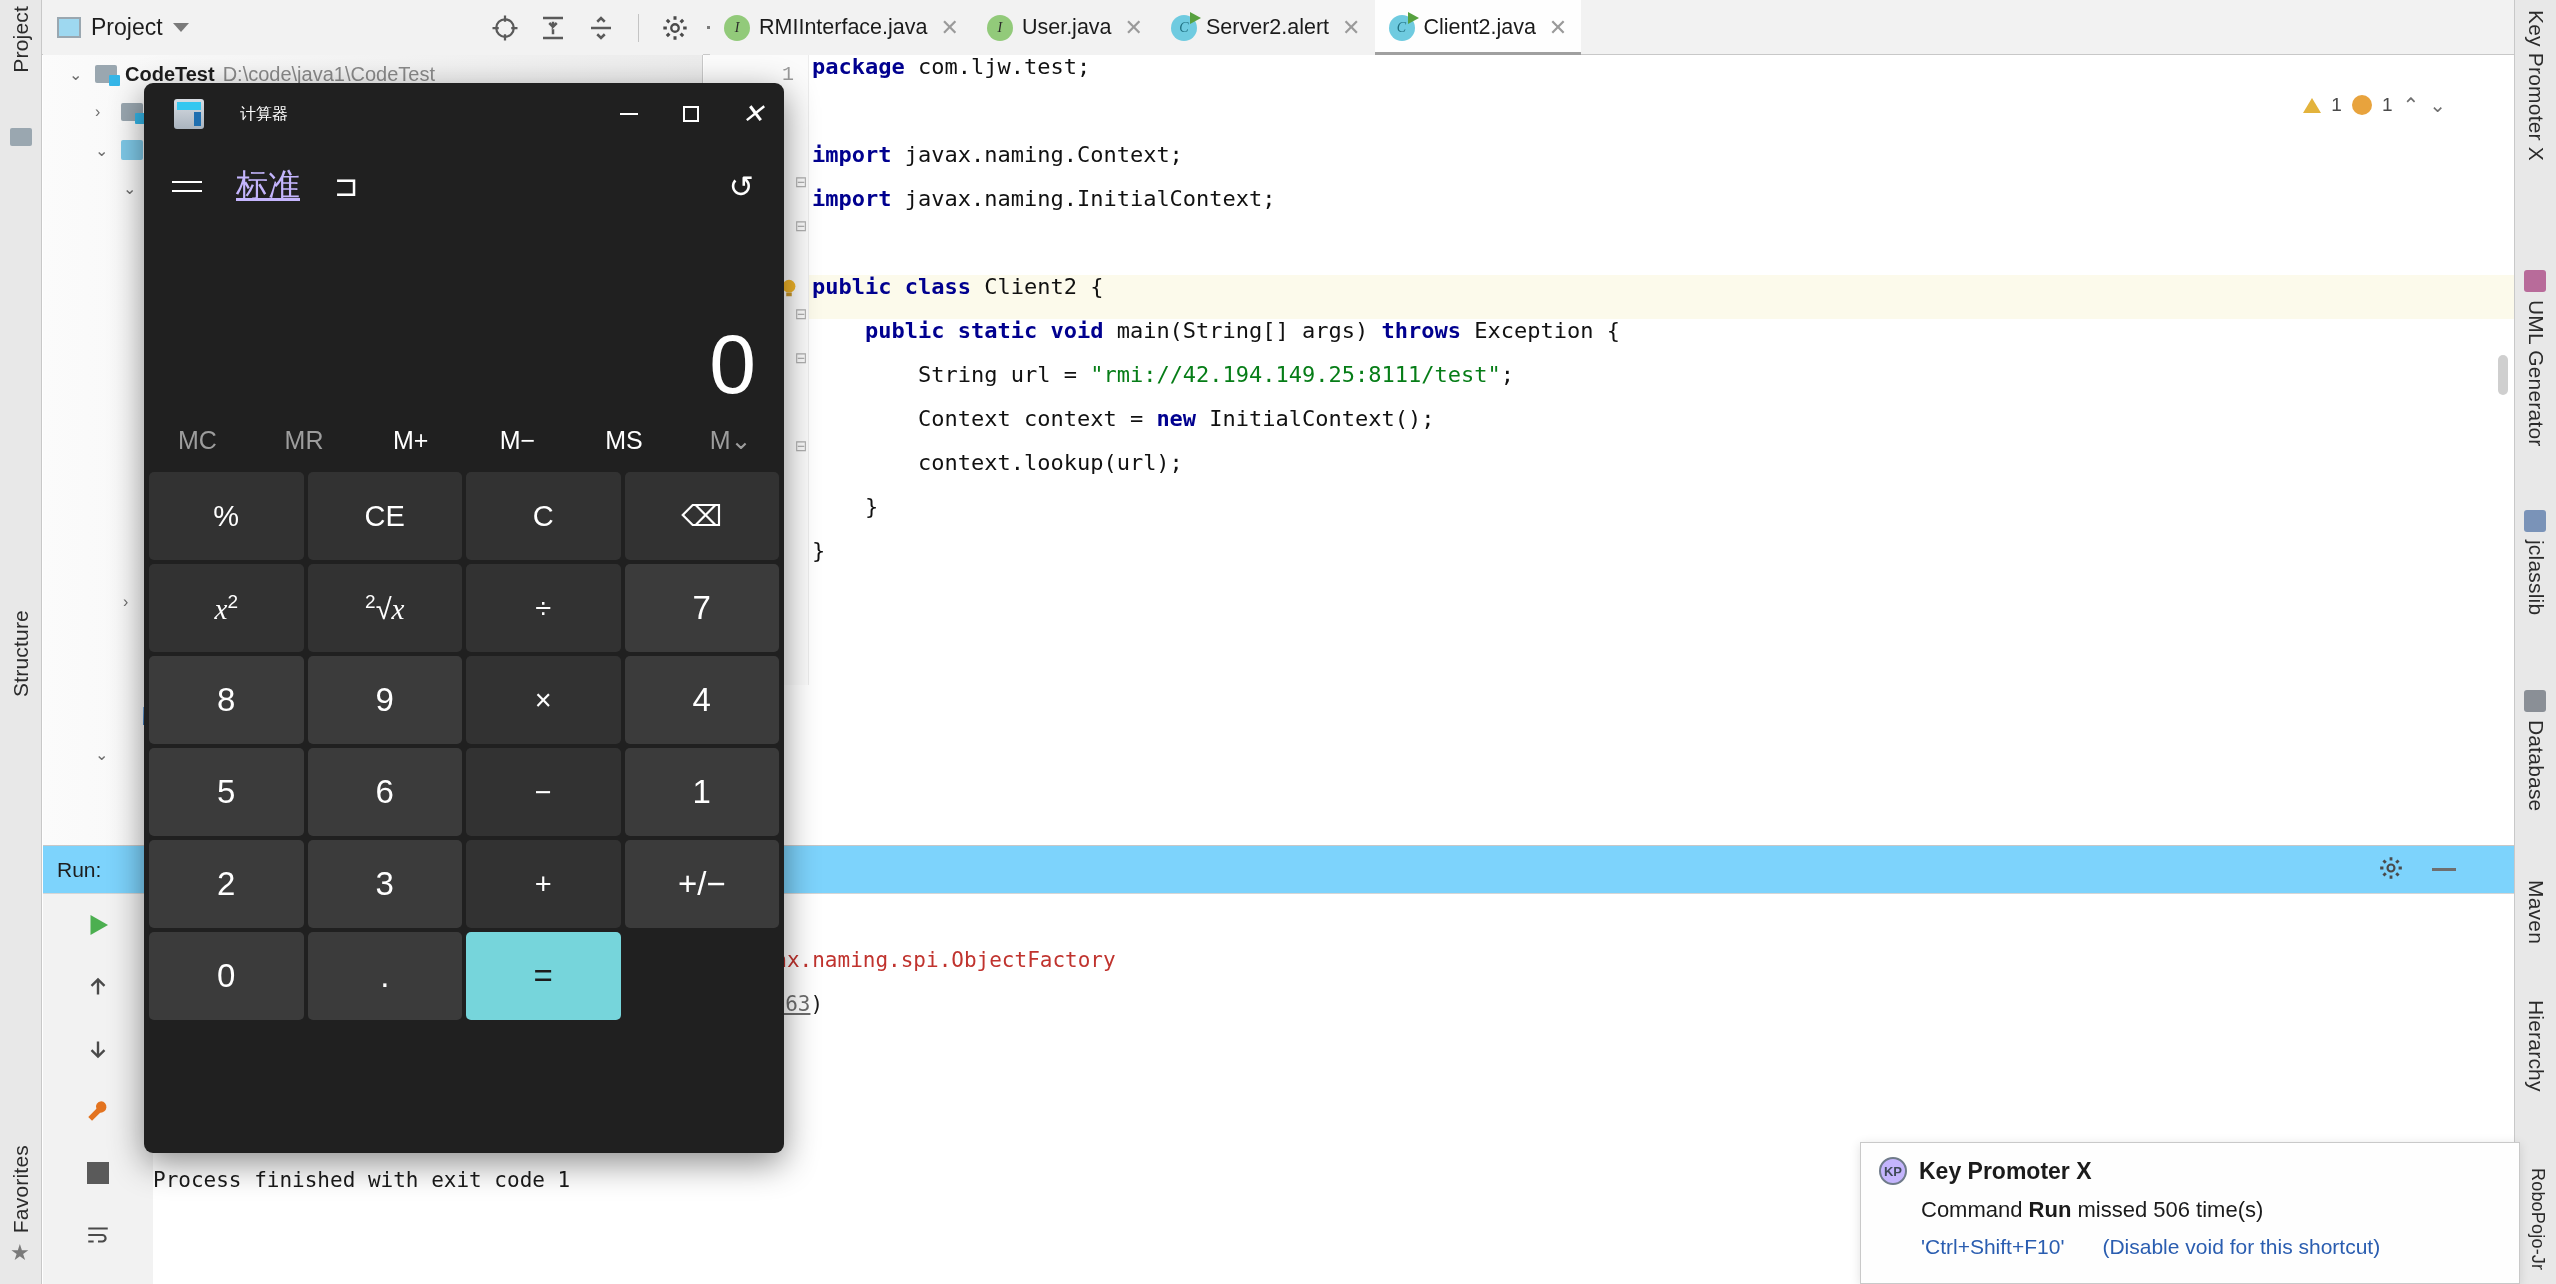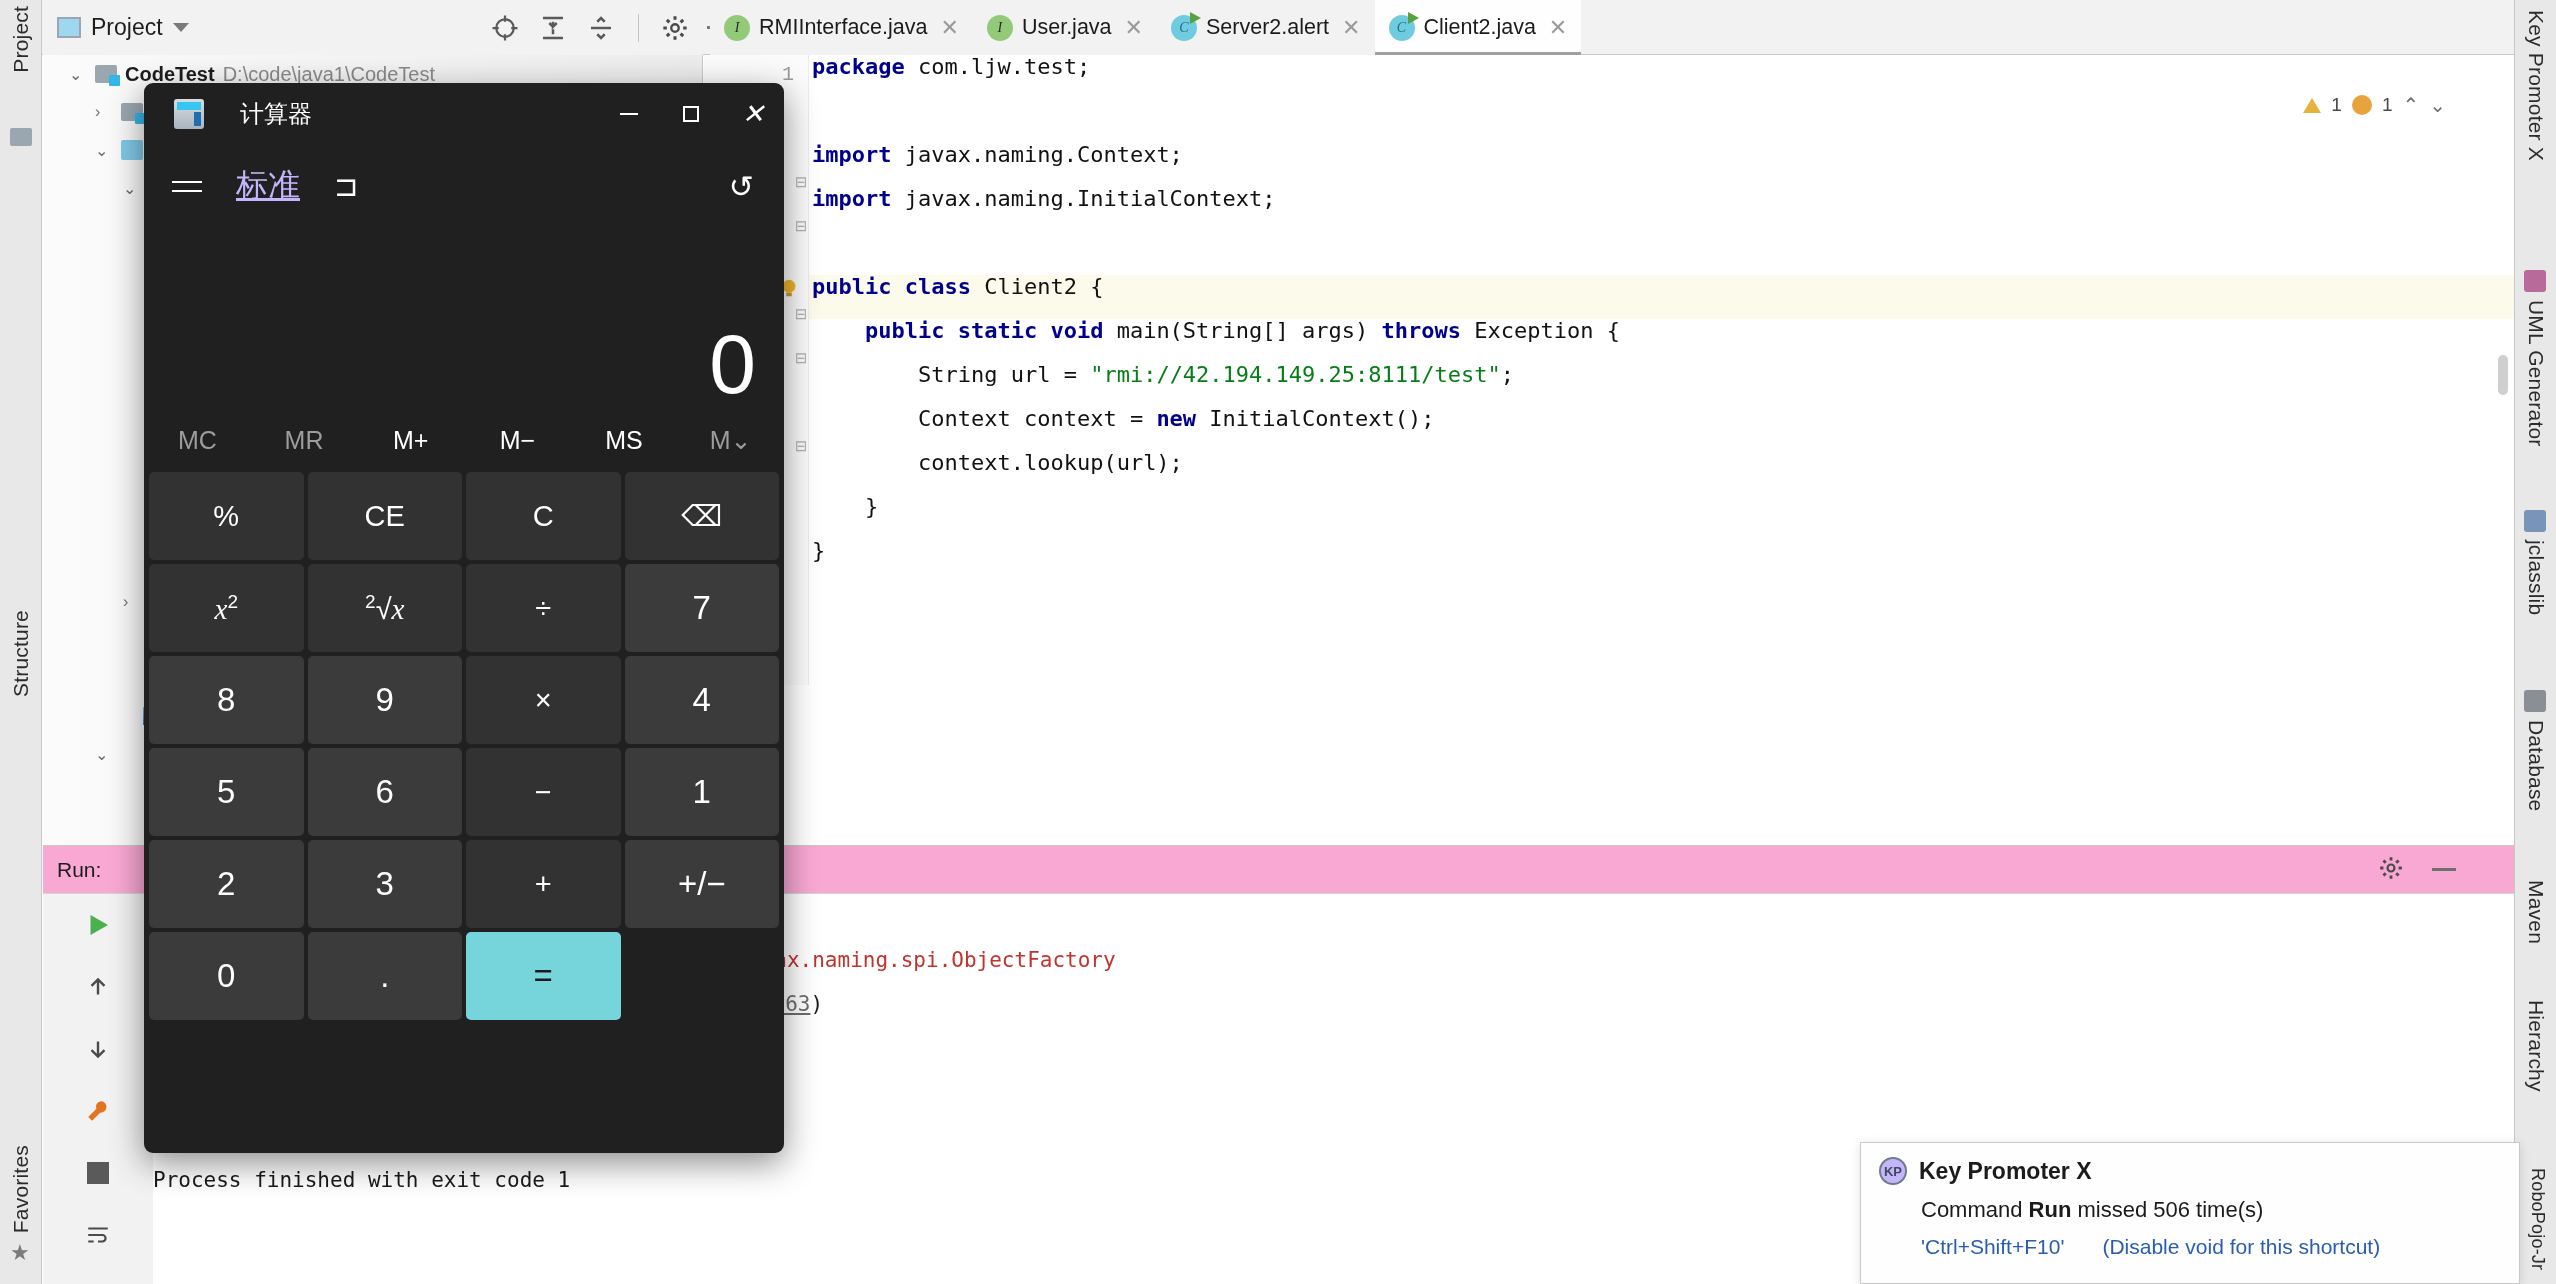--- a/index.html
+++ b/index.html
@@ -67,21 +67,21 @@
   .bulb { position:absolute; left:74px; width:22px; height:22px; }
   .warn-cluster { position:absolute; right:68px; top:38px; display:flex; align-items:center; gap:10px; font-size:19px; color:#4a4a4a;}
   .tri-warn { width:0;height:0;border-left:9px solid transparent;border-right:9px solid transparent;border-bottom:15px solid #e3b33c;}
   .kp-mini { width:20px;height:20px;border-radius:50%;background:#e8a33d;display:inline-block;}
   .chev { color:#6f6f6f; font-size:20px; }
   .editor-scroll { position:absolute; right:6px; top:300px; width:10px; height:40px; background:#cfcfcf; border-radius:5px;}
 
   
   .runpanel { position:absolute; left:43px; top:845px; width:2471px; height:439px; background:#ffffff;
     border-top:1px solid #c8c8c8; }
-  .run-header { position:absolute; left:0; top:0; width:2471px; height:48px; background:#f9a8d4;
+  .run-header { position:absolute; left:0; top:0; width:2471px; height:48px; background:#7dd3fc;
     border-bottom:1px solid #d6d6d6; display:flex; align-items:center; padding-left:14px; }
   .run-title { font-size:21px; color:#1d1d1d; }
   .run-sidebar { position:absolute; left:0; top:48px; width:110px; height:391px; background:#f2f2f2; }
   .rs-btn { width:110px; height:62px; display:flex; align-items:center; justify-content:center; }
   .console { position:absolute; left:110px; top:48px; width:2361px; height:391px; background:#ffffff;
     font-family:"DejaVu Sans Mono", monospace; font-size:21px; line-height:44px; color:#1a1a1a; }
   .con-line { white-space:pre; }
   .err { color:#c0332e; }
   .lnk { color:#2a5db0; text-decoration:underline; }
   .lnk-gray { color:#6d6d6d; text-decoration:underline; }
@@ -97,21 +97,21 @@
   .kp-foot { margin:12px 0 0 42px; display:flex; gap:38px; font-size:21px; color:#2a5db0;}
 
   
   .calc { position:absolute; left:144px; top:83px; width:640px; height:1070px;
     background:#202020; border-radius:9px; box-shadow:0 10px 34px rgba(0,0,0,.45); overflow:hidden;}
   .calc-title { height:62px; display:flex; align-items:center; position:relative; }
   .calc-ico { width:30px;height:30px;margin-left:30px;border-radius:3px;
     background:linear-gradient(#d8dde3,#aab4bf); position:relative; overflow:hidden;}
   .calc-ico::before{content:"";position:absolute;left:3px;top:3px;right:3px;height:8px;background:#35c7f0;}
   .calc-ico::after{content:"";position:absolute;right:3px;top:13px;width:7px;bottom:3px;background:#1f6fb0;}
-  .calc-name { color:#ffffff; font-size:24px; margin-left:36px; }
+  .calc-name { color:#ffffff; font-size:16px; margin-left:36px; }
   .win-btns { position:absolute; right:0; top:0; height:62px; display:flex; }
   .wb { width:62px; height:62px; display:flex; align-items:center; justify-content:center; color:#fff; }
   .wb .dash { width:18px;height:2px;background:#fff; }
   .wb .sq { width:16px;height:16px;border:2px solid #fff; }
   .wb .x { font-size:27px; line-height:1; }
   .calc-mode { height:82px; display:flex; align-items:center; gap:34px; padding-left:28px; position:relative;}
   .hamb { width:30px; display:flex; flex-direction:column; gap:7px; }
   .hamb i { display:block; height:2px; background:#fff; }
   .mode-name { color:#c4b5fd; font-size:32px;text-decoration:underline; }
   .keepicon { color:#fff; font-size:29px; }

